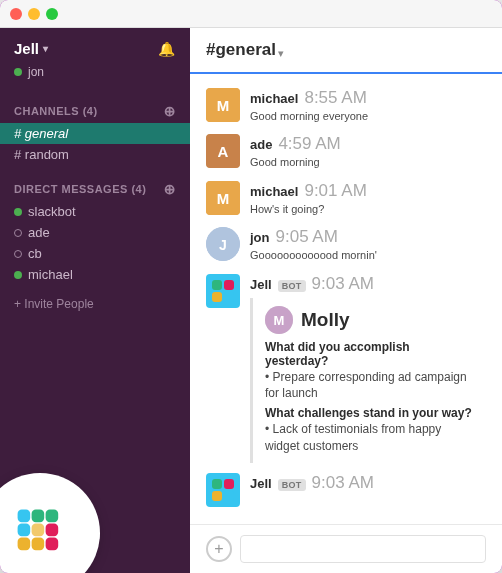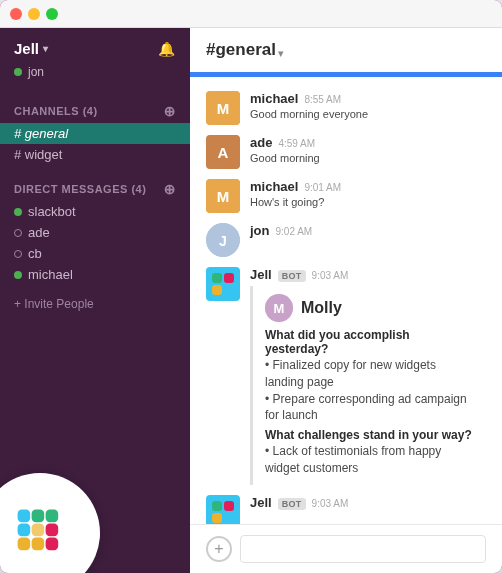--- a/index.html
+++ b/index.html
@@ -188,21 +188,21 @@
     .chat-area {
       flex: 1;
       display: flex;
       flex-direction: column;
       background: #fff;
       overflow: hidden;
     }
 
     .chat-header {
       padding: 12px 16px;
-      border-bottom: 5px solid #3b82f6;
+      border-bottom: 2px solid #3b82f6;
       display: flex;
       align-items: flex-end;
       gap: 2px;
       flex-shrink: 0;
     }
     .channel-title {
       font-size: 17px;
       font-weight: 700;
       color: #2d2d2d;
     }
@@ -248,21 +248,21 @@
       align-items: baseline;
       gap: 6px;
       margin-bottom: 1px;
     }
     .msg-author {
       font-weight: 700;
       color: #2d2d2d;
       font-size: 13px;
     }
     .msg-time {
-      font-size: 10px;
+      font-size: 17px;
       color: #aaa;
     }
     .bot-badge {
       background: #e0e0e0;
       color: #777;
       font-size: 9px;
       font-weight: 700;
       padding: 1px 4px;
       border-radius: 3px;
       text-transform: uppercase;
@@ -292,21 +292,21 @@
       border-radius: 50%;
       background: #ddd;
       display: flex;
       align-items: center;
       justify-content: center;
       font-size: 12px;
     }
     .standup-username {
       font-weight: 700;
       color: #2d2d2d;
-      font-size: 16px;
+      font-size: 19px;
     }
     .standup-question {
       font-weight: 700;
       color: #2d2d2d;
       font-size: 12px;
       margin-top: 4px;
       margin-bottom: 1px;
     }
     .standup-answer {
       color: #4a4a4a;
@@ -395,21 +395,21 @@
 
       <div class="sidebar-section">
         <div class="sidebar-section-header">
           <span>CHANNELS (4)</span>
           <span class="sidebar-section-icon">⊕</span>
         </div>
         <div class="sidebar-item active">
           <span># general</span>
         </div>
         <div class="sidebar-item">
-          <span># widget</span>
+          <span># random</span>
         </div>
       </div>
 
       <div class="sidebar-section">
         <div class="sidebar-section-header">
           <span>DIRECT MESSAGES (4)</span>
           <span class="sidebar-section-icon">⊕</span>
         </div>
         <div class="sidebar-item">
           <div class="dm-dot green"></div>
@@ -517,22 +517,23 @@
         <div class="message">
           <div class="avatar" style="background:#b0c4de; border-radius:50%; overflow:hidden;">
             <svg width="34" height="34" viewBox="0 0 34 34">
                 <circle cx="17" cy="17" r="17" fill="#b0c4de"></circle>
                 <text x="17" y="23" text-anchor="middle" fill="#fff" font-size="14" font-weight="700" font-family="sans-serif">J</text>
               </svg>
           </div>
           <div class="msg-content">
             <div class="msg-meta">
               <span class="msg-author">jon</span>
-              <span class="msg-time">9:02 AM</span>
-            </div>
+              <span class="msg-time">9:05 AM</span>
+            </div>
+            <div class="msg-text">Gooooooooooood mornin'</div>
           </div>
         </div>
 
         <div class="message">
           <div class="bot-avatar">
             <svg width="28" height="28" viewBox="0 0 28 28">
               <rect x="3" y="3" width="10" height="10" rx="3" fill="#2eb67d"></rect>
               <rect x="15" y="3" width="10" height="10" rx="3" fill="#e01e5a"></rect>
               <rect x="3" y="15" width="10" height="10" rx="3" fill="#ecb22e"></rect>
               <rect x="15" y="15" width="10" height="10" rx="3" fill="#36c5f0"></rect>
@@ -548,21 +549,20 @@
               <div class="standup-user-header">
                 <div class="standup-avatar">
                   <svg width="28" height="28" viewBox="0 0 28 28">
                       <circle cx="14" cy="14" r="14" fill="#c8a2c8"></circle>
                       <text x="14" y="19" text-anchor="middle" fill="#fff" font-size="13" font-weight="700" font-family="sans-serif">M</text>
                     </svg>
                 </div>
                 <span class="standup-username">Molly</span>
               </div>
               <div class="standup-question">What did you accomplish yesterday?</div>
-              <div class="standup-answer">• Finalized copy for new widgets landing page</div>
               <div class="standup-answer">• Prepare corresponding ad campaign for launch</div>
               <div class="standup-question">What challenges stand in your way?</div>
               <div class="standup-answer">• Lack of testimonials from happy widget customers</div>
             </div>
           </div>
         </div>
 
         <div class="message">
           <div class="bot-avatar">
             <svg width="28" height="28" viewBox="0 0 28 28">

